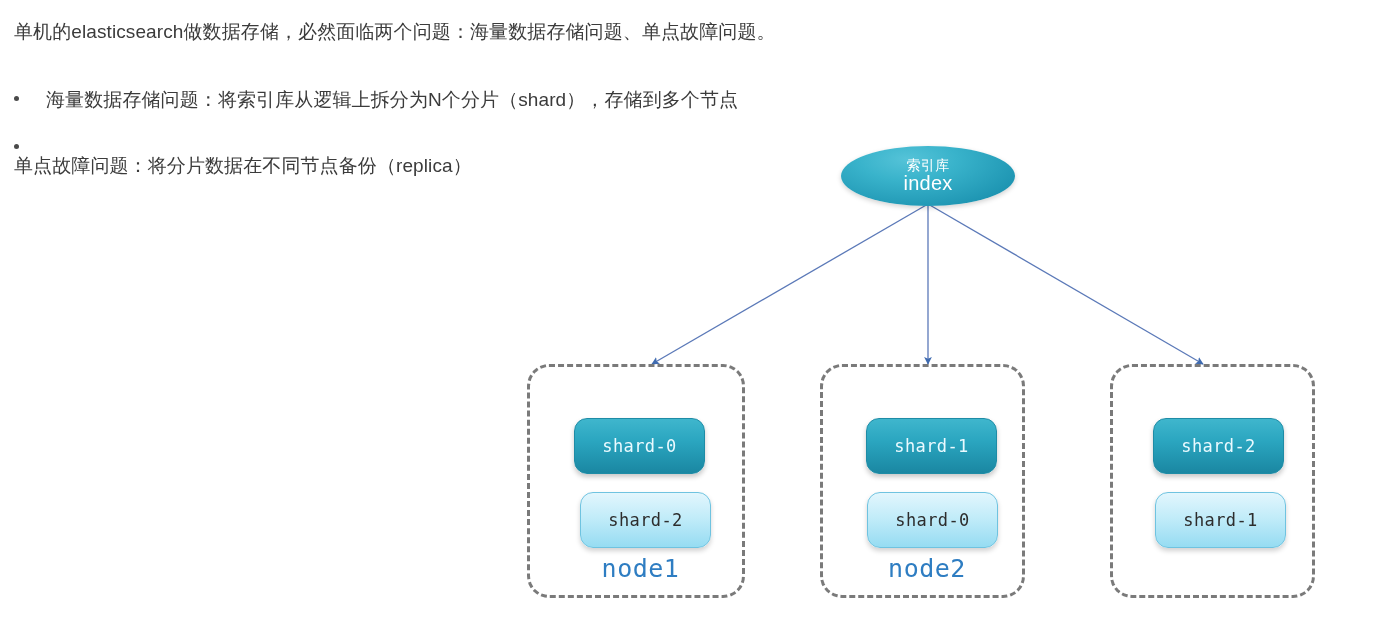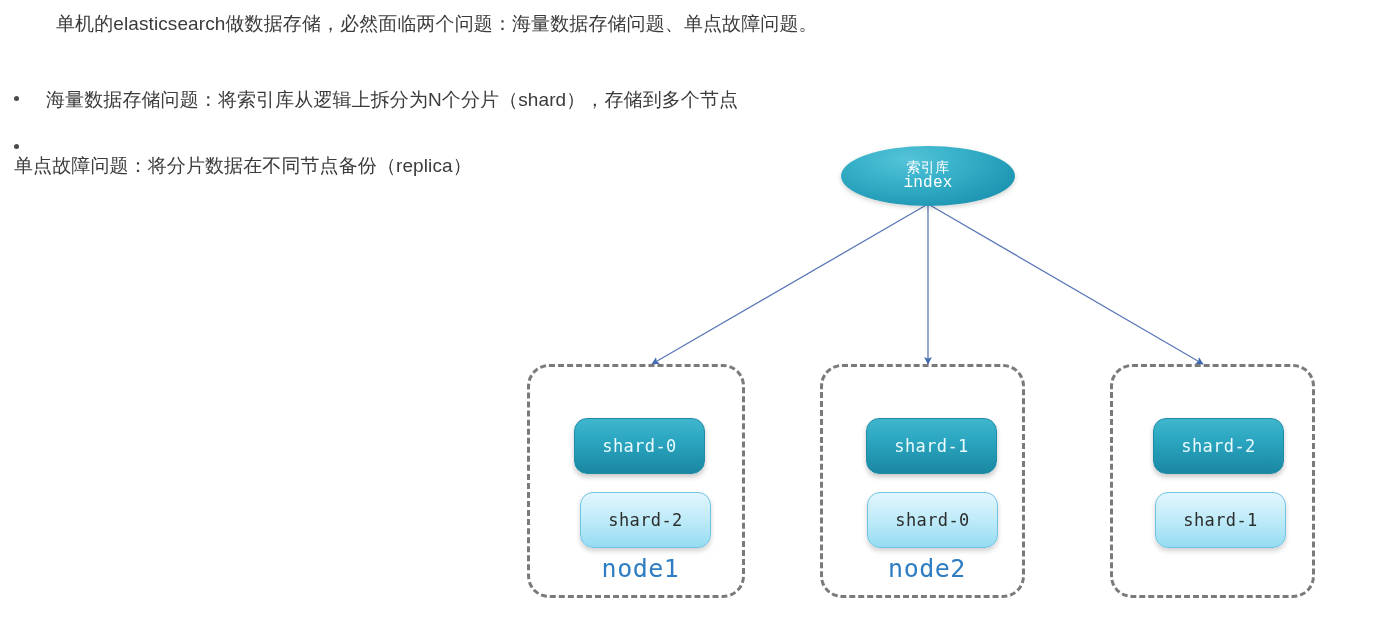--- a/index.html
+++ b/index.html
@@ -25,21 +25,21 @@
   }
   .para {
     position: absolute;
     left: 14px;
     font-size: 19px;
     line-height: 24px;
     color: #3b3b3b;
     white-space: nowrap;
     letter-spacing: 0.1px;
   }
-  .para.lead { top: 12px; margin-left: 42px; }
+  .para.lead { top: 20px; }
 
   .bullet-row {
     position: absolute;
     left: 14px;
     display: flex;
     align-items: baseline;
     white-space: nowrap;
     text-align: right;
   }
   .bullet-row.b1 { top: 88px; }
@@ -94,23 +94,23 @@
     justify-content: center;
     line-height: 1.08;
   }
   .index-ellipse .cn {
     font-size: 14px;
     color: #ffffff;
     font-family: "Liberation Sans", "DejaVu Sans", sans-serif;
     letter-spacing: 0.3px;
   }
   .index-ellipse .en {
-    font-size: 16px;
+    font-size: 20px;
     color: #ffffff;
-    font-family: Liberation Mono, monospace;
+    font-family: Liberation Sans, sans-serif;
     letter-spacing: 0.2px;
   }
 
   .node-box {
     position: absolute;
     border: 3px dashed #7a7a7a;
     border-radius: 22px;
     box-sizing: border-box;
     background: transparent;
   }

